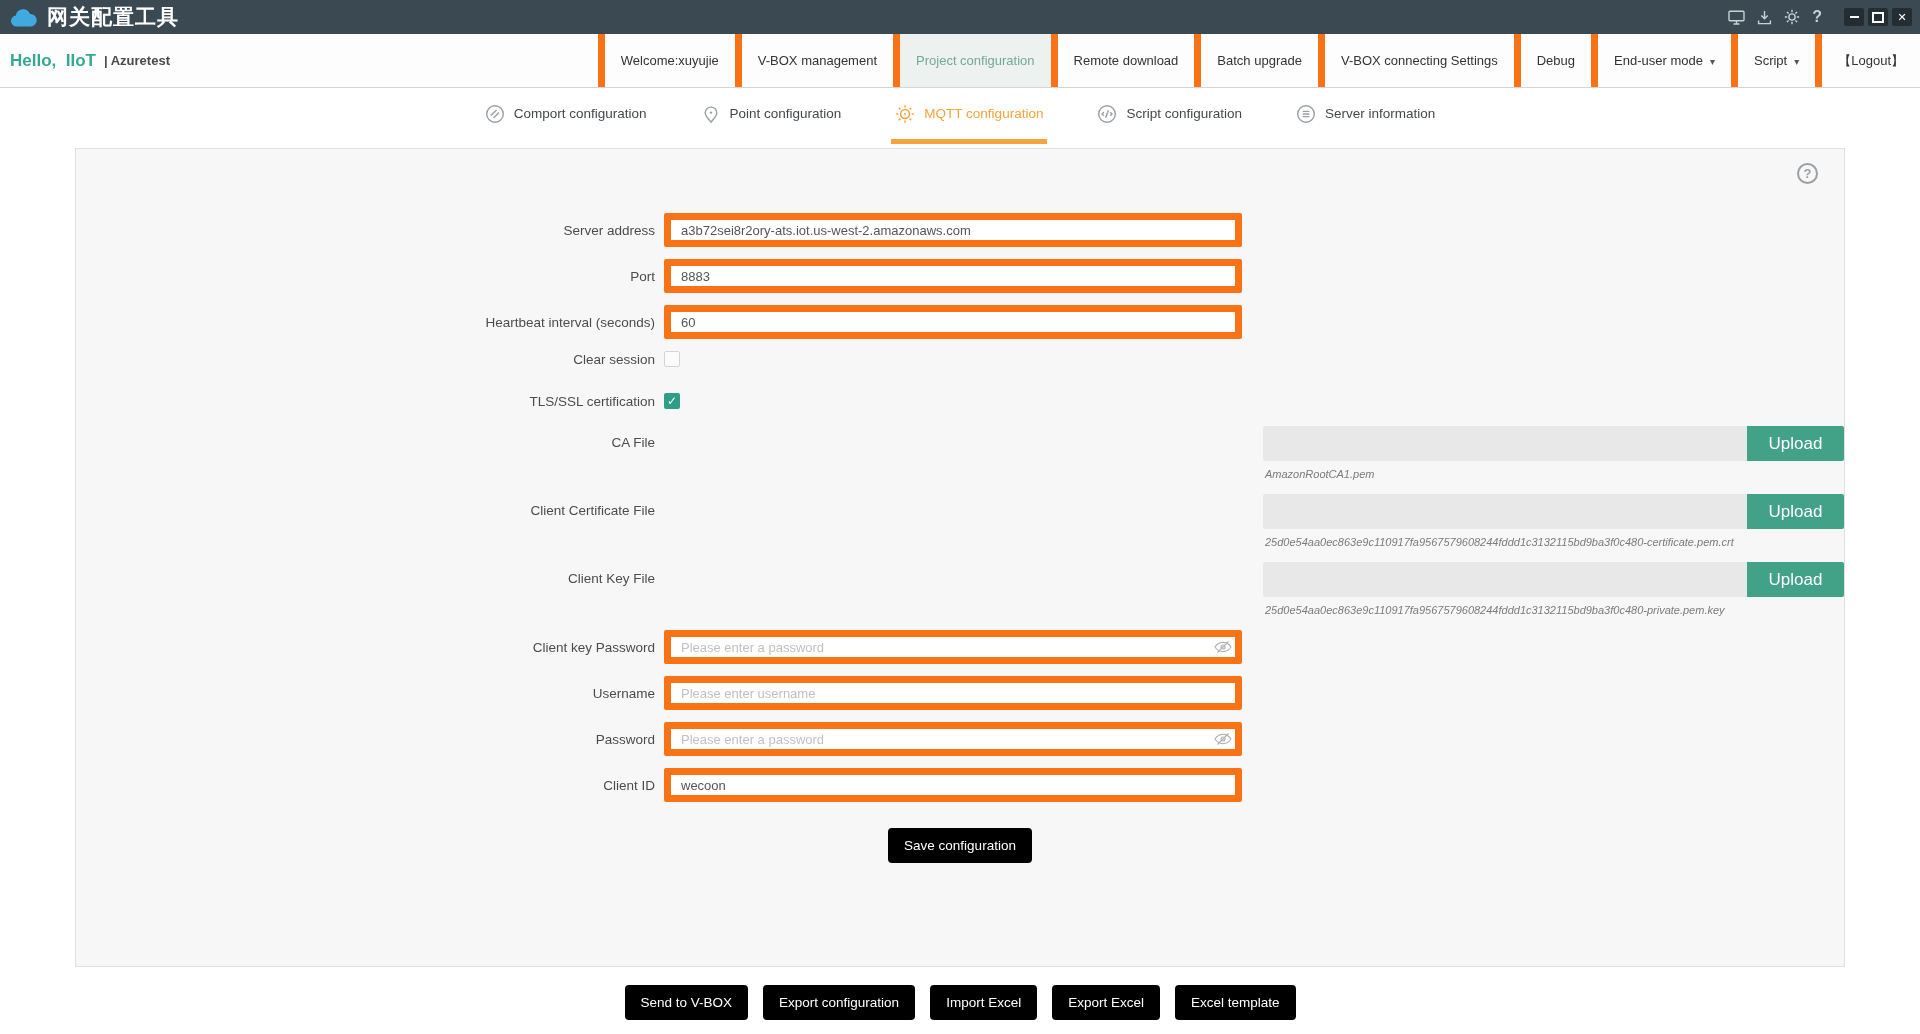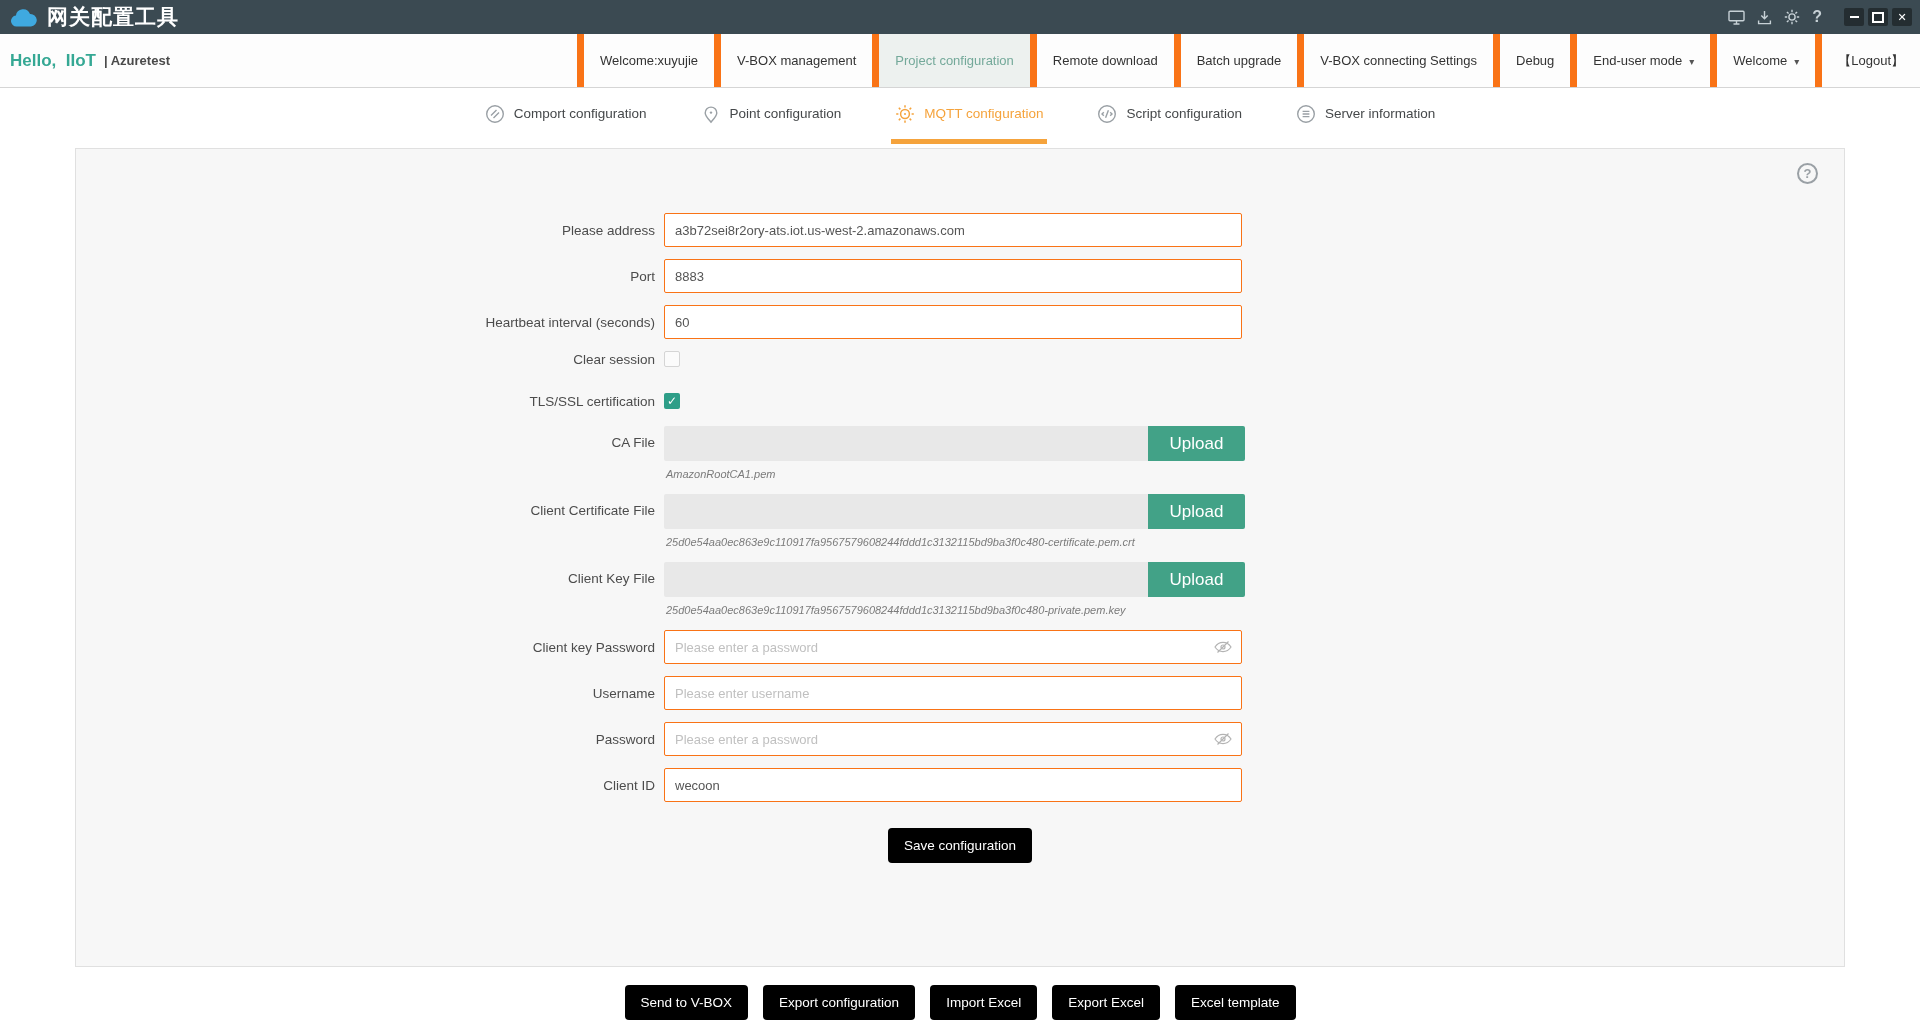--- a/index.html
+++ b/index.html
@@ -69,39 +69,39 @@
   }
 
   
   .mqtt-form { padding-top: 64px; }
   .form-row { display: flex; align-items: center; margin-bottom: 12px; }
   .form-label {
     width: 588px; text-align: right; padding-right: 9px; font-size: 13.5px; color: #4c4c4c;
   }
   .field-wrap { width: 578px; position: relative; display: flex; align-items: center; }
   .text-input {
-    width: 100%; height: 34px; border: 1px solid #f97316; border-radius: 2px;
+    width: 100%; height: 34px; border: 7px solid #f97316; border-radius: 2px;
     background: #fff; font-family: "Liberation Sans", sans-serif;
     font-size: 13px; color: #555; padding: 0 34px 0 10px; outline: none;
   }
   .text-input.no-icon { padding-right: 10px; }
   .text-input::placeholder { color: #c0c0c0; }
   .eye-icon { position: absolute; right: 10px; display: inline-flex; cursor: pointer; }
 
   .row-checkbox { margin: 8px 0 26px; }
   .row-checkbox.tight { margin: 0 0 17px; }
   .checkbox {
     width: 16px; height: 16px; border-radius: 2px; cursor: pointer;
     display: flex; align-items: center; justify-content: center;
   }
   .checkbox.unchecked { border: 1px solid #d5d5d5; background: #fbfbfb; }
   .checkbox.checked { background: #2e9e88; }
   .checkbox.checked::after { content: "✓"; color: #fff; font-size: 12px; font-weight: bold; }
 
-  .file-row { align-items: flex-start; margin-bottom: 14px; }
+  .file-row { align-items: flex-start; margin-bottom: 14px; justify-content: space-between; }
   .file-row .form-label { margin-top: 9px; }
   .file-field { width: 581px; }
   .file-input-wrap { display: flex; }
   .file-input {
     flex: 1; height: 35px; background: #e8e8e8; border: none; border-radius: 2px 0 0 2px;
   }
   .upload-btn {
     width: 97px; height: 35px; border: none; border-radius: 0 2px 2px 0;
     background: #42a287; color: #fff; font-size: 17px; cursor: pointer;
     font-family: "Liberation Sans", sans-serif;
@@ -162,21 +162,21 @@
   </div>
   <div class="nav-tabs">
     <span class="nav-tab">Welcome:xuyujie</span>
     <span class="nav-tab">V-BOX management</span>
     <span class="nav-tab active">Project configuration</span>
     <span class="nav-tab">Remote download</span>
     <span class="nav-tab">Batch upgrade</span>
     <span class="nav-tab">V-BOX connecting Settings</span>
     <span class="nav-tab">Debug</span>
     <span class="nav-tab has-caret">End-user mode</span>
-    <span class="nav-tab has-caret">Welcome</span>
+    <span class="nav-tab has-caret">Script</span>
     <span class="nav-tab">【Logout】</span>
   </div>
 </div>
 
 <div class="subnav">
   <div class="subnav-tab">
     <span class="subnav-icon">
       <svg width="20" height="20" viewBox="0 0 20 20" fill="none" stroke="#9aa0a5" stroke-width="1.4">
           <circle cx="10" cy="10" r="8.3"></circle>
           <path d="M6 11.5L11.5 6M8.5 14L14 8.5"></path>
@@ -222,21 +222,21 @@
     <span>Server information</span>
   </div>
 </div>
 
 <div class="panel">
   <div class="panel-help">?</div>
 
   <div class="mqtt-form">
 
     <div class="form-row">
-      <label class="form-label">Please address</label>
+      <label class="form-label">Server address</label>
       <div class="field-wrap">
         <input class="text-input no-icon" type="text" value="a3b72sei8r2ory-ats.iot.us-west-2.amazonaws.com" style="">
       </div>
     </div>
 
     <div class="form-row">
       <label class="form-label">Port</label>
       <div class="field-wrap">
         <input class="text-input no-icon" type="text" value="8883" style="">
       </div>

